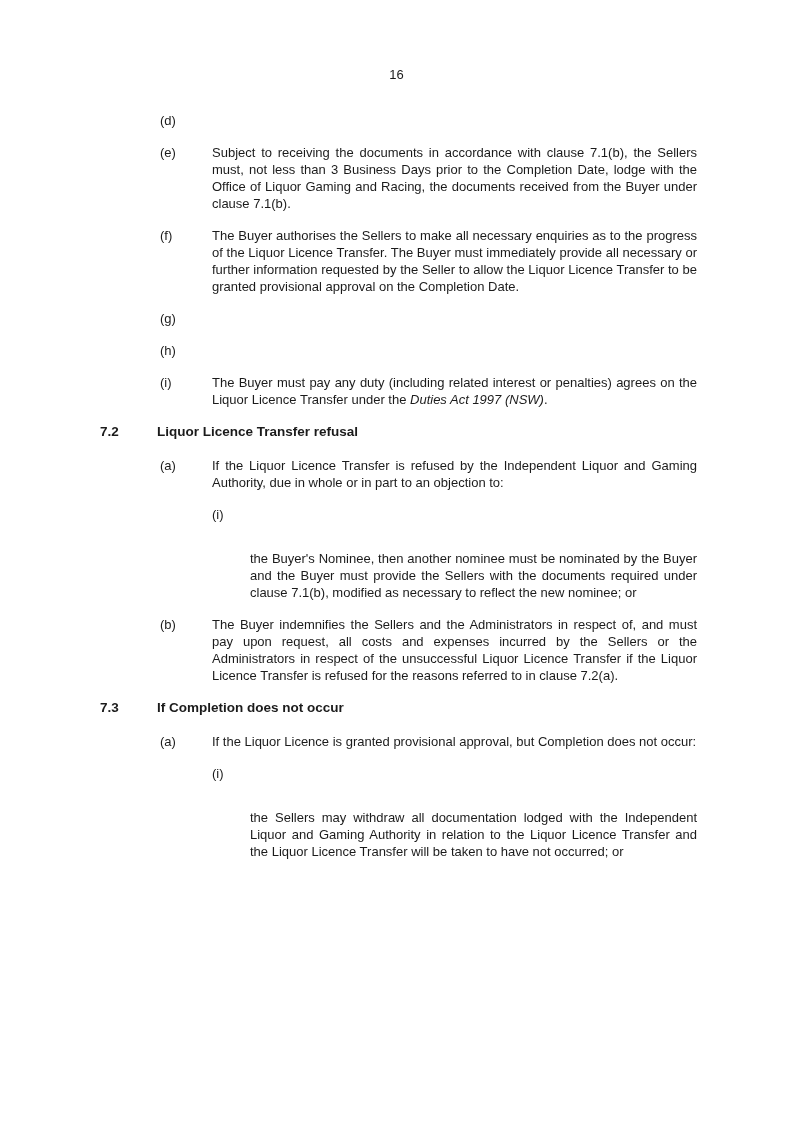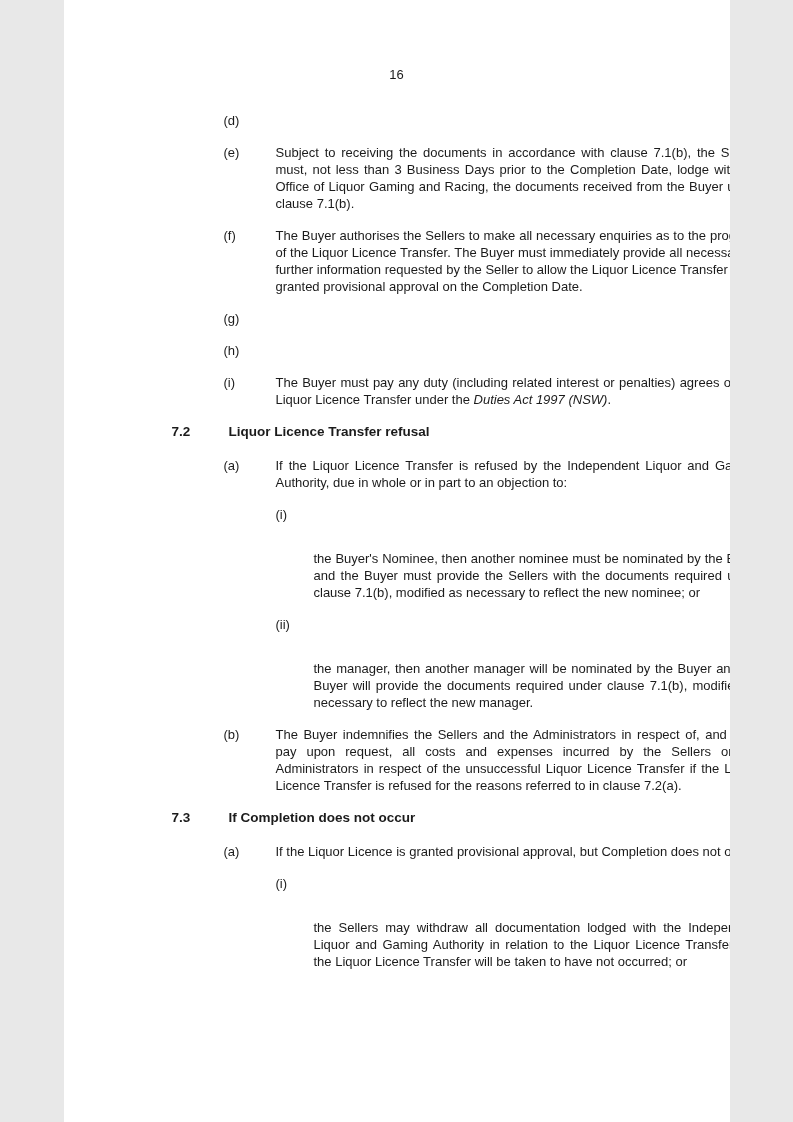--- a/index.html
+++ b/index.html
@@ -2,21 +2,21 @@
 <html><head>
 <meta charset="utf-8">
 <style>
   html, body {
     margin: 0;
     padding: 0;
     background: #e8e8e8;
   }
   .page {
     position: relative;
-    width: 666px;
+    width: 793px;
     height: 1122px;
     margin: 0 auto;
     background: #ffffff;
     font-family: "Liberation Sans", sans-serif;
     font-size: 13px;
     line-height: 17px;
     color: #1b1b1b;
     overflow: hidden;
   }
   .page-number {
@@ -59,21 +59,20 @@
     flex: 1 1 auto;
     text-align: justify;
     margin-top: 44px;
   }
   .section-heading {
     display: flex;
     font-weight: bold;
     font-size: 13.5px;
     margin-top: 2px;
     margin-bottom: 17px;
-    margin-left: 8px;
   }
   .section-heading > .number {
     width: 57px;
     flex: 0 0 57px;
   }
   .italic {
     font-style: italic;
   }
 </style>
 </head>
@@ -120,24 +119,20 @@
     <div class="clause">
       <div class="label">(a)</div>
       <div class="text">If the Liquor Licence Transfer is refused by the Independent Liquor and Gaming Authority, due in whole or in part to an objection to:</div>
     </div>
 
     <div class="subclause">
       <div class="label">(i)</div>
       <div class="text">the Buyer's Nominee, then another nominee must be nominated by the Buyer and the Buyer must provide the Sellers with the documents required under clause 7.1(b), modified as necessary to reflect the new nominee; or</div>
     </div>
 
-    <div class="subclause">
-      <div class="label">(ii)</div>
-      <div class="text">the manager, then another manager will be nominated by the Buyer and the Buyer will provide the documents required under clause 7.1(b), modified as necessary to reflect the new manager.</div>
-    </div>
 
     <div class="clause">
       <div class="label">(b)</div>
       <div class="text">The Buyer indemnifies the Sellers and the Administrators in respect of, and must pay upon request, all costs and expenses incurred by the Sellers or the Administrators in respect of the unsuccessful Liquor Licence Transfer if the Liquor Licence Transfer is refused for the reasons referred to in clause 7.2(a).</div>
     </div>
 
     <div class="section-heading">
       <div class="number">7.3</div>
       <div class="title">If Completion does not occur</div>
     </div>

